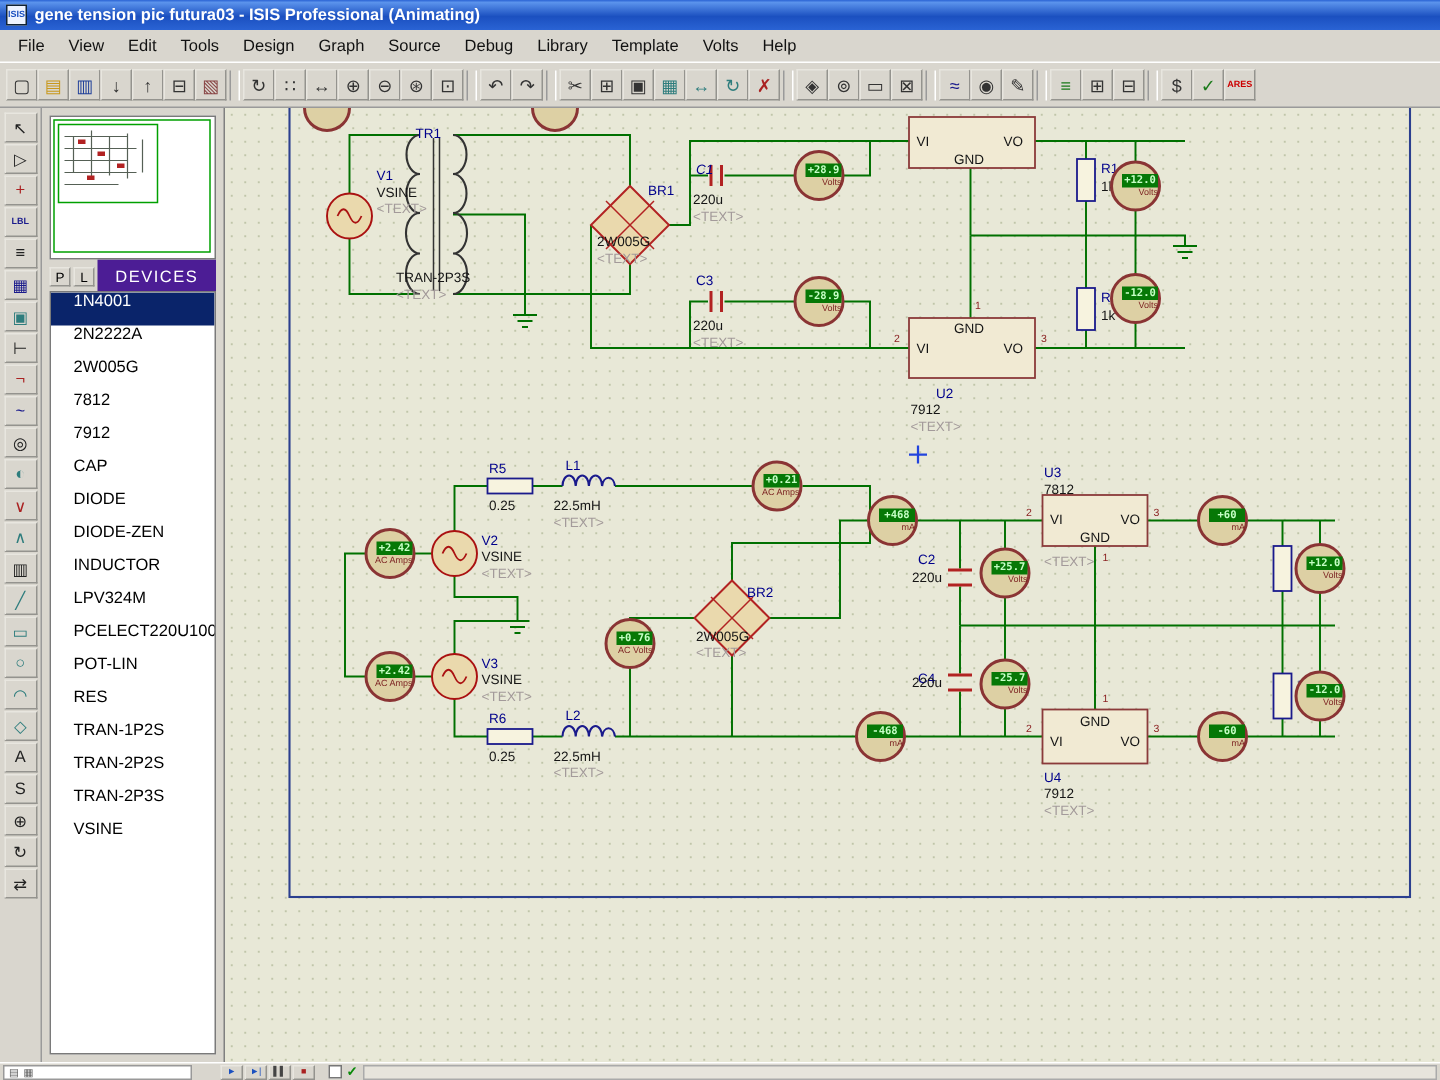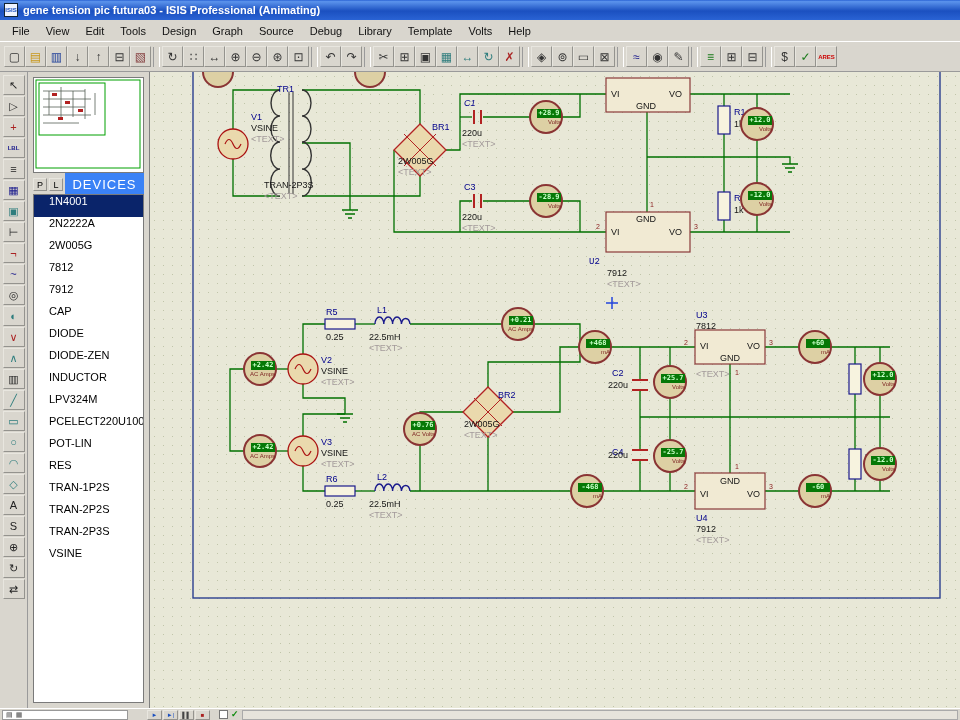--- a/index.html
+++ b/index.html
@@ -24,21 +24,21 @@
   .main{display:flex;height:636px}
   .toolcol{width:28px;background:#d9d6ce;display:flex;flex-direction:column;align-items:center;padding-top:3px;gap:1px;border-right:1px solid #9a9a9a}
   .lbtn{width:22px;height:20px;display:flex;align-items:center;justify-content:center;font-size:11px;color:#222;
     border:1px outset #e8e6df;background:#d9d6ce}
   .lbtn.small{font-size:6px;font-weight:bold}
 
   .sidepanel{width:122px;background:#d9d6ce;display:flex;flex-direction:column;border-right:1px solid #808080}
   .overview{height:96px;margin:5px 5px 3px;background:#fff;border:1px solid #7a7a7a;position:relative}
   .devhdr{display:flex;align-items:center;height:15px;margin:1px 5px;gap:2px}
   .tabbtn{width:14px;height:13px;border:1px outset #e8e6df;background:#d9d6ce;font-size:9px;display:flex;align-items:center;justify-content:center}
-  .devtitle{flex:1;background:#3b82f6;color:#fff;font-size:13px;height:25px;display:flex;align-items:center;justify-content:center;letter-spacing:1px}
+  .devtitle{flex:1;background:#4c1d95;color:#fff;font-size:11px;height:25px;display:flex;align-items:center;justify-content:center;letter-spacing:1px}
   .devlist{flex:1;background:#fff;border:1px solid #7a7a7a;margin:1px 5px 5px;overflow:hidden;font-size:11px;color:#000}
   .devitem{height:22px;line-height:13px;padding-left:15px;white-space:nowrap}
   .devitem.sel{background:#0a246a;color:#fff}
 
   .canvas{flex:1;position:relative;overflow:hidden;background:#e8e8d7;
     background-image:radial-gradient(#c0c5a9 0.7px,transparent 0.9px);background-size:9px 9px}
   .canvas svg{position:absolute;left:0;top:0}
   .sl{position:absolute;font-size:9px;white-space:nowrap;line-height:10px}
   .sl.ref{color:#00008b}
   .sl.val{color:#151515}
@@ -346,40 +346,40 @@
       <div style="position:absolute;left:0;top:0;width:792px;height:636px">
           <span class="sl ref" style="left: 127px; top: 12px;">TR1</span>
           <span class="sl ref" style="left: 101px; top: 40px;">V1</span>
           <span class="sl val" style="left: 101px; top: 51px;">VSINE</span>
           <span class="sl ph" style="left: 101px; top: 62px;">&lt;TEXT&gt;</span>
           <span class="sl val" style="left: 114px; top: 108px;">TRAN-2P3S</span>
           <span class="sl ph" style="left: 114px; top: 119px;">&lt;TEXT&gt;</span>
           <span class="sl ref" style="left: 282px; top: 50px;">BR1</span>
           <span class="sl val" style="left: 248px; top: 84px;">2W005G</span>
           <span class="sl ph" style="left: 248px; top: 95px;">&lt;TEXT&gt;</span>
-          <span class="sl ref" style="left: 314px; top: 26px; font-style: italic;">C1</span>
+          <span class="sl ref" style="left: 314px; top: 36px; font-style: italic;">C1</span>
           <span class="sl val" style="left: 312px; top: 56px;">220u</span>
           <span class="sl ph" style="left: 312px; top: 67px;">&lt;TEXT&gt;</span>
           <span class="sl ref" style="left: 314px; top: 110px;">C3</span>
           <span class="sl val" style="left: 312px; top: 140px;">220u</span>
           <span class="sl ph" style="left: 312px; top: 151px;">&lt;TEXT&gt;</span>
           <span class="sl val" style="left: 461px; top: 17px;">VI</span>
           <span class="sl val" style="left: 519px; top: 17px;">VO</span>
           <span class="sl val" style="left: 486px; top: 29px;">GND</span>
           <span class="sl ref" style="left: 584px; top: 35px;">R1</span>
           <span class="sl val" style="left: 584px; top: 47px;">1k</span>
           <span class="sl ref" style="left: 584px; top: 121px;">R2</span>
           <span class="sl val" style="left: 584px; top: 133px;">1k</span>
           <span class="sl val" style="left: 461px; top: 155px;">VI</span>
           <span class="sl val" style="left: 519px; top: 155px;">VO</span>
           <span class="sl val" style="left: 486px; top: 142px;">GND</span>
           <span class="sl pin" style="left: 446px; top: 150px;">2</span>
           <span class="sl pin" style="left: 544px; top: 150px;">3</span>
           <span class="sl pin" style="left: 500px; top: 128px;">1</span>
-          <span class="sl ref" style="left: 439px; top: 185px; font-family: Liberation Mono, monospace;">U2</span>
+          <span class="sl ref" style="left: 474px; top: 185px;">U2</span>
           <span class="sl val" style="left: 457px; top: 196px;">7912</span>
           <span class="sl ph" style="left: 457px; top: 207px;">&lt;TEXT&gt;</span>
           <span class="sl ref" style="left: 176px; top: 235px;">R5</span>
           <span class="sl val" style="left: 176px; top: 260px;">0.25</span>
           <span class="sl ref" style="left: 227px; top: 233px;">L1</span>
           <span class="sl val" style="left: 219px; top: 260px;">22.5mH</span>
           <span class="sl ph" style="left: 219px; top: 271px;">&lt;TEXT&gt;</span>
           <span class="sl ref" style="left: 171px; top: 283px;">V2</span>
           <span class="sl val" style="left: 171px; top: 294px;">VSINE</span>
           <span class="sl ph" style="left: 171px; top: 305px;">&lt;TEXT&gt;</span>

